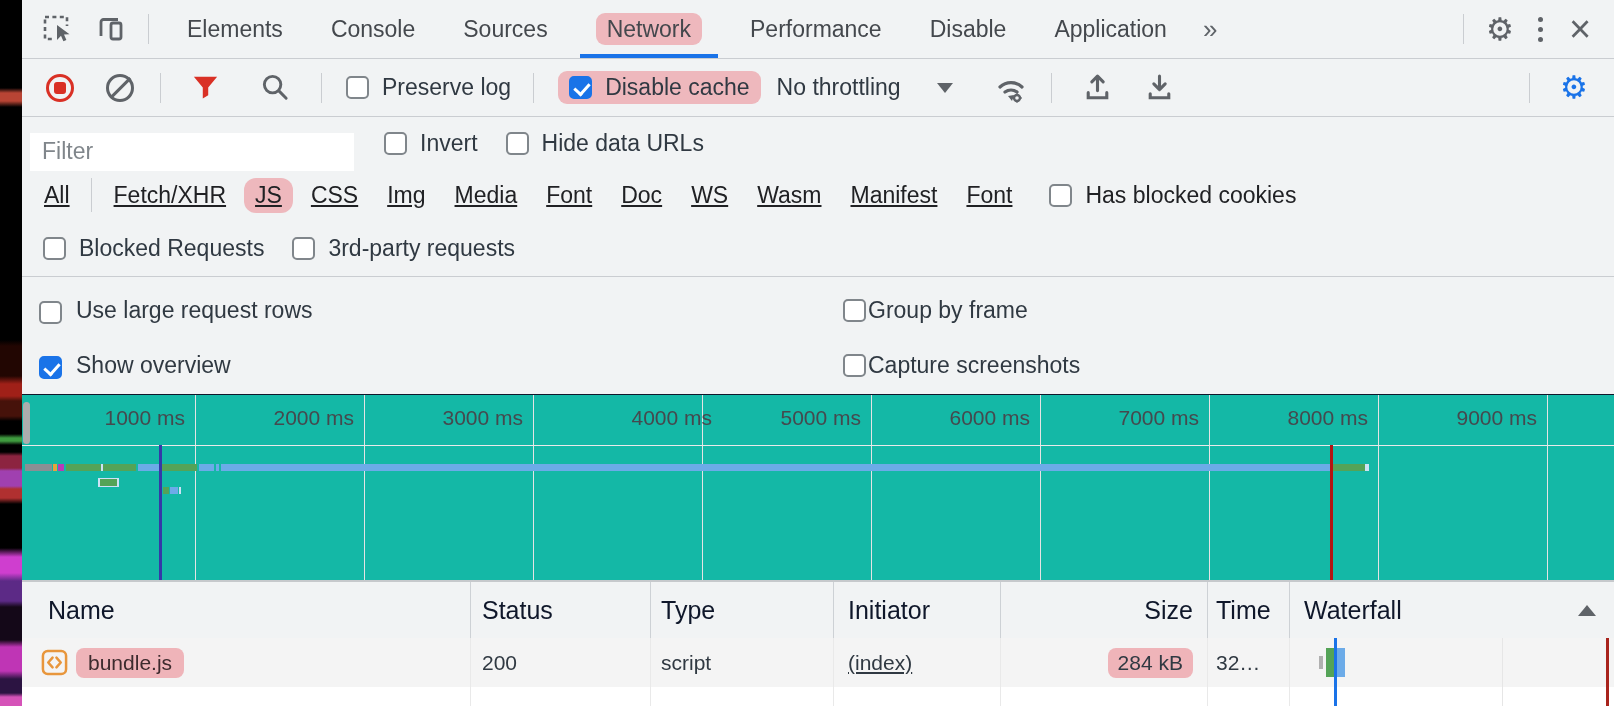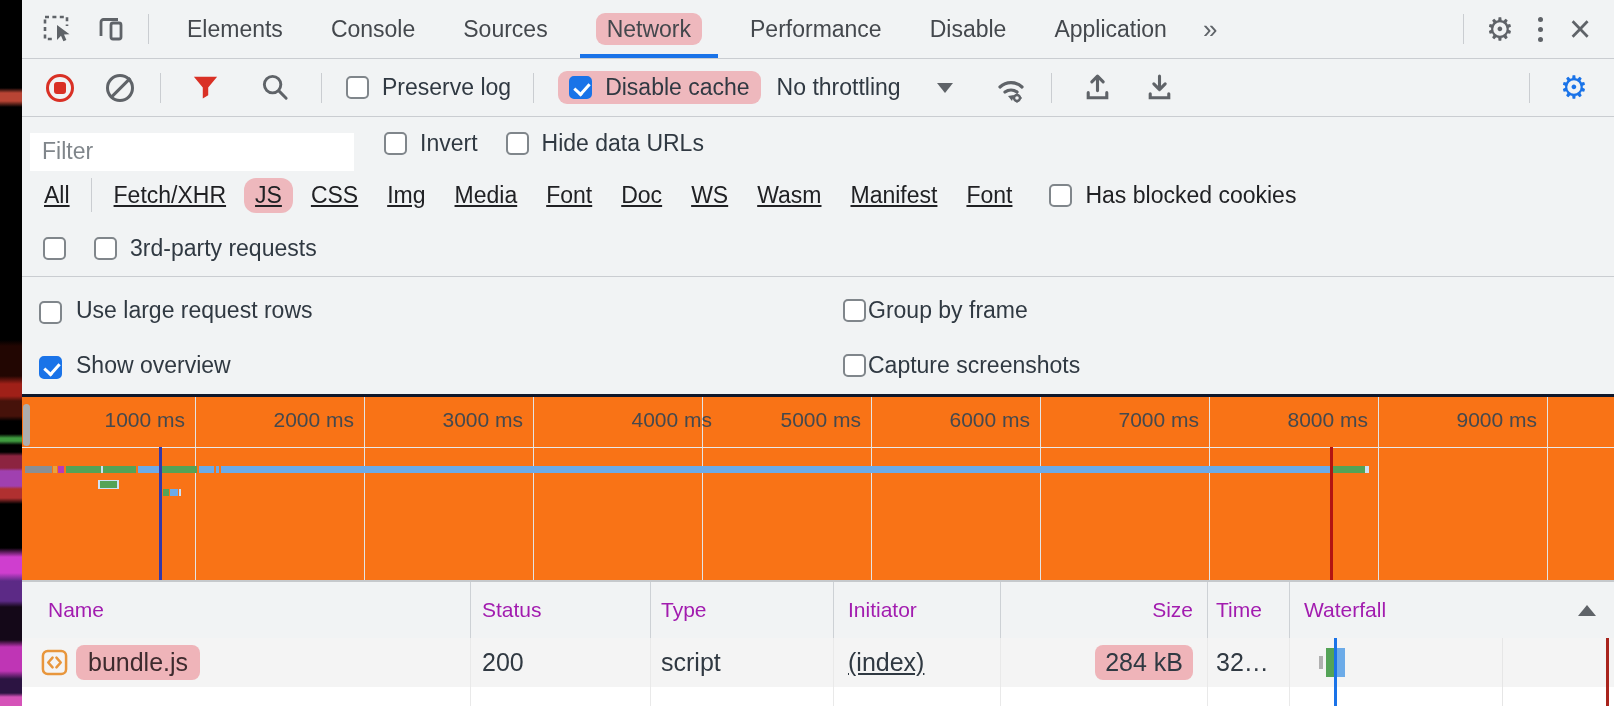--- a/index.html
+++ b/index.html
@@ -65,43 +65,43 @@
 
   
   .blockedrow { height:56px; display:flex; align-items:center; padding-left:21px; border-bottom:1px solid #cacdd1; flex:none; }
 
   
   .optrow { height:54px; display:flex; align-items:center; padding-left:17px; flex:none; }
   .optleft { width:804px; display:flex; align-items:flex-end; gap:14px; }
   .optright { display:flex; align-items:center; gap:2px; }
 
   
-  .overview { position:relative; flex:none; height:186px; background:#f97316; border-top:3px solid #0f172a; overflow:hidden; }
+  .overview { position:relative; flex:none; height:186px; background:#14b8a6; border-top:1px solid #0f172a; overflow:hidden; }
   .ov-scrollthumb { position:absolute; left:1px; top:7px; width:7px; height:42px; background:#adadad; border-radius:4px; }
   .gridline { position:absolute; top:0; bottom:0; width:1px; background:#e4e4e4; }
   .rulerline { position:absolute; left:0; right:0; top:50px; height:1px; background:#e9e9e9; }
   .tick-label { position:absolute; top:11px; width:150px; text-align:right; font-size:21px; color:#45494e; }
   .bar { position:absolute; height:7px; top:69px; }
   .marker { position:absolute; top:50px; bottom:0; }
 
   
   .nt-table { flex:1; display:flex; flex-direction:column; border-top:2px solid #c6c9cc; }
-  .thead { height:56px; display:flex; align-items:center; background:#f1f3f4; flex:none; font-size:21px; color:#a21caf; }
+  .thead { height:56px; display:flex; align-items:center; background:#f1f3f4; flex:none; font-size:25px; color:#0f172a; }
   .thead .cell { border-right:1px solid #cdd1d5; height:100%; display:flex; align-items:center; }
   .cell { flex:none; overflow:hidden; white-space:nowrap; }
   .c-name { width:449px; padding-left:26px; }
   .c-status { width:180px; padding-left:11px; }
   .c-type { width:183px; padding-left:10px; }
   .c-init { width:167px; padding-left:14px; }
   .c-size { width:207px; justify-content:flex-end; padding-right:14px; }
   .c-time { width:82px; padding-left:8px; }
   .c-wf { flex:1; border-right:none !important; justify-content:space-between; padding:0 18px 0 14px; }
   .sort-up { width:0; height:0; border-left:9px solid transparent; border-right:9px solid transparent; border-bottom:11px solid #5f6368; }
   .tbody { flex:1; position:relative; background:#fff; }
-  .trow { height:49px; display:flex; align-items:flex-start; background:#f4f4f4; font-size:25px; }
+  .trow { height:49px; display:flex; align-items:flex-start; background:#f4f4f4; font-size:21px; }
   .trow .cell, .tfill .cell { border-right:1px solid #e9e9e9; height:100%; display:flex; align-items:center; }
   .tfill { position:absolute; left:0; right:0; top:49px; bottom:0; display:flex; background:#fff; }
   .c-name.body { padding-left:19px; gap:10px; }
   .name-hl { background:rgba(233,103,113,0.45); border-radius:8px; padding:3px 12px; margin-left:-2px; color:#3d2b2e; }
   .link { text-decoration:underline; color:#303942; }
   .size-hl { background:rgba(233,103,113,0.45); border-radius:8px; padding:3px 10px; }
   .wf-cell { position:relative; flex:1; height:100%; }
   .vline { position:absolute; top:0; bottom:0; }
 </style>
 </head>
@@ -246,20 +246,21 @@
       <span class="tfilter">Font</span>
       <span class="cbrow" style="margin-left:10px">
         <span class="cb"></span>
         <span>Has blocked cookies</span>
       </span>
     </div>
 
     <div class="blockedrow">
       <span class="cbrow" style="margin-right:28px">
         <span class="cb"></span>
+        <span>Blocked Requests</span>
       </span>
       <span class="cbrow">
         <span class="cb"></span>
         <span>3rd-party requests</span>
       </span>
     </div>
 
     <div class="optrow" style="margin-top:6px">
       <span class="optleft">
         <span class="cb"></span>

